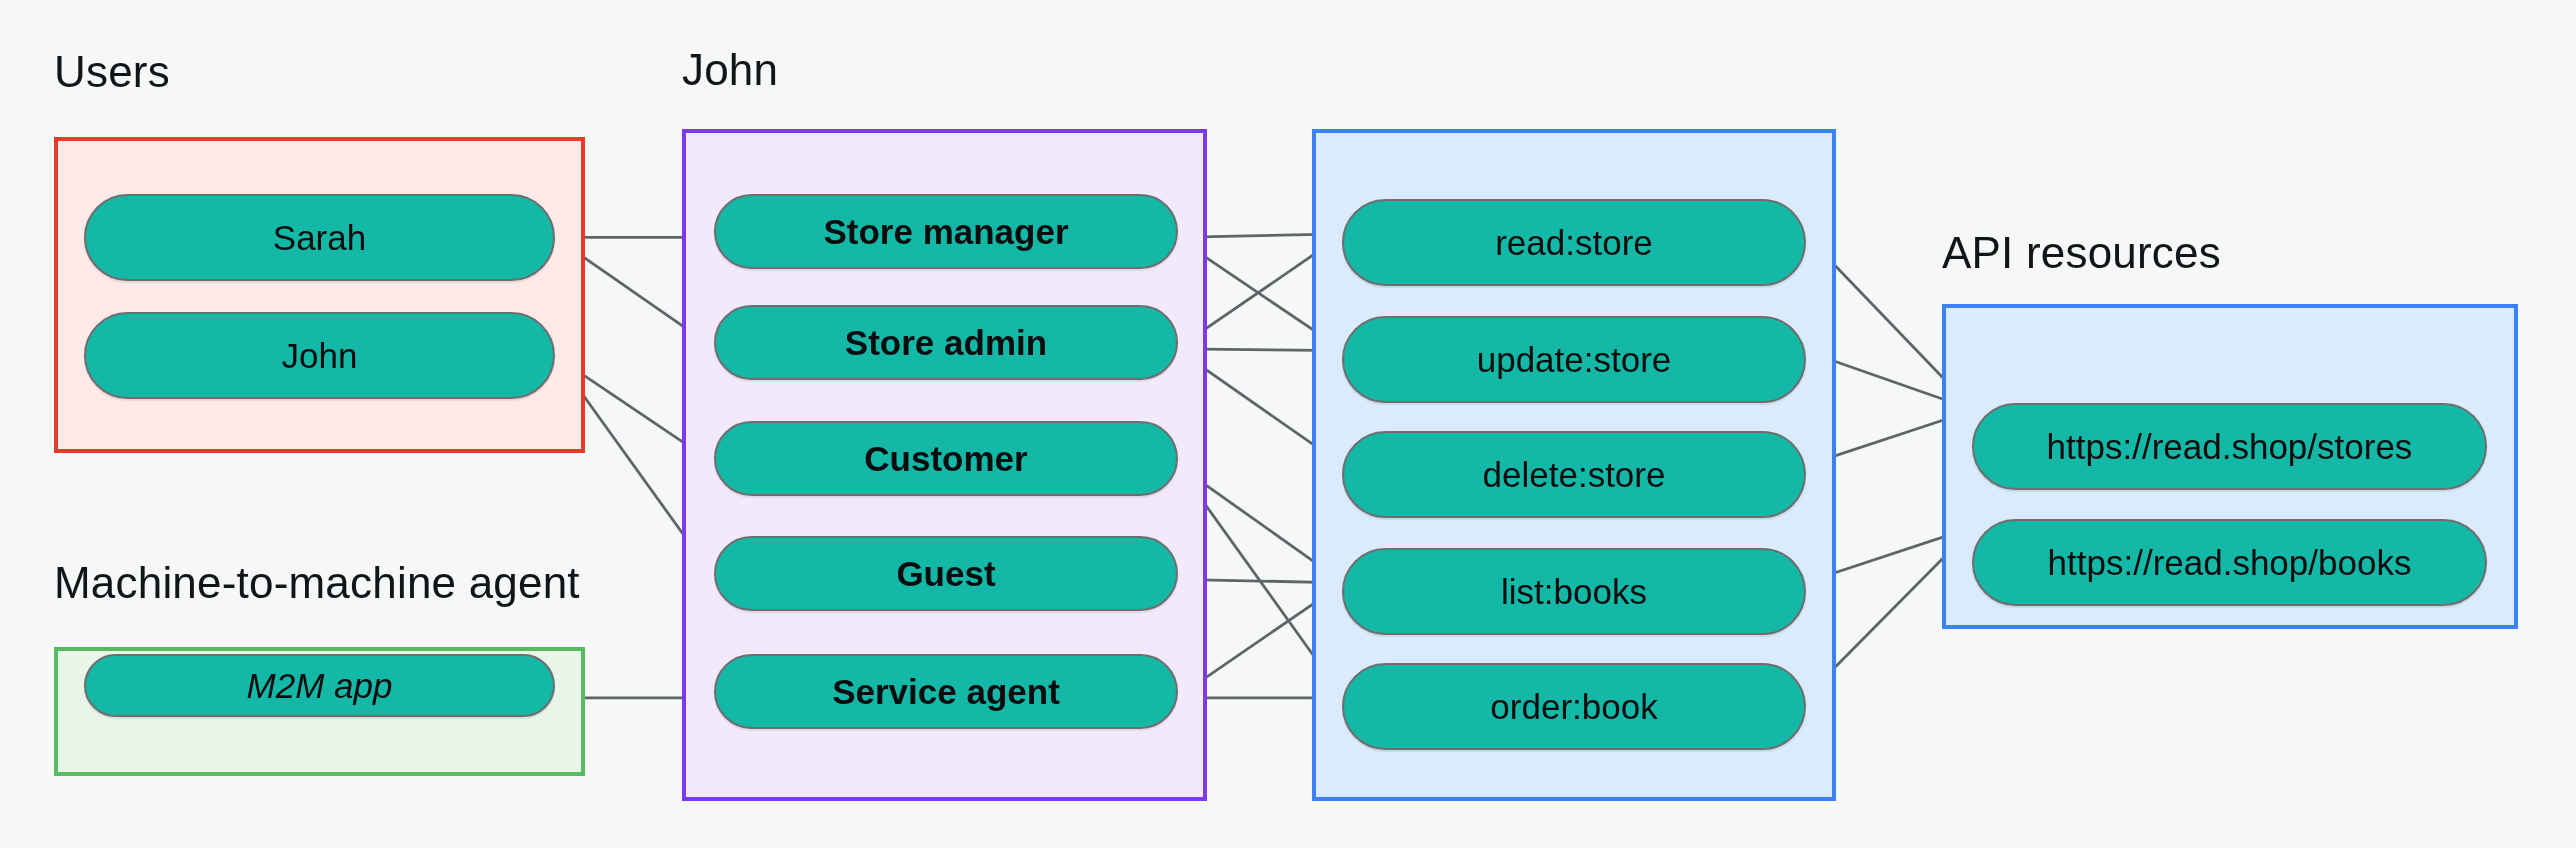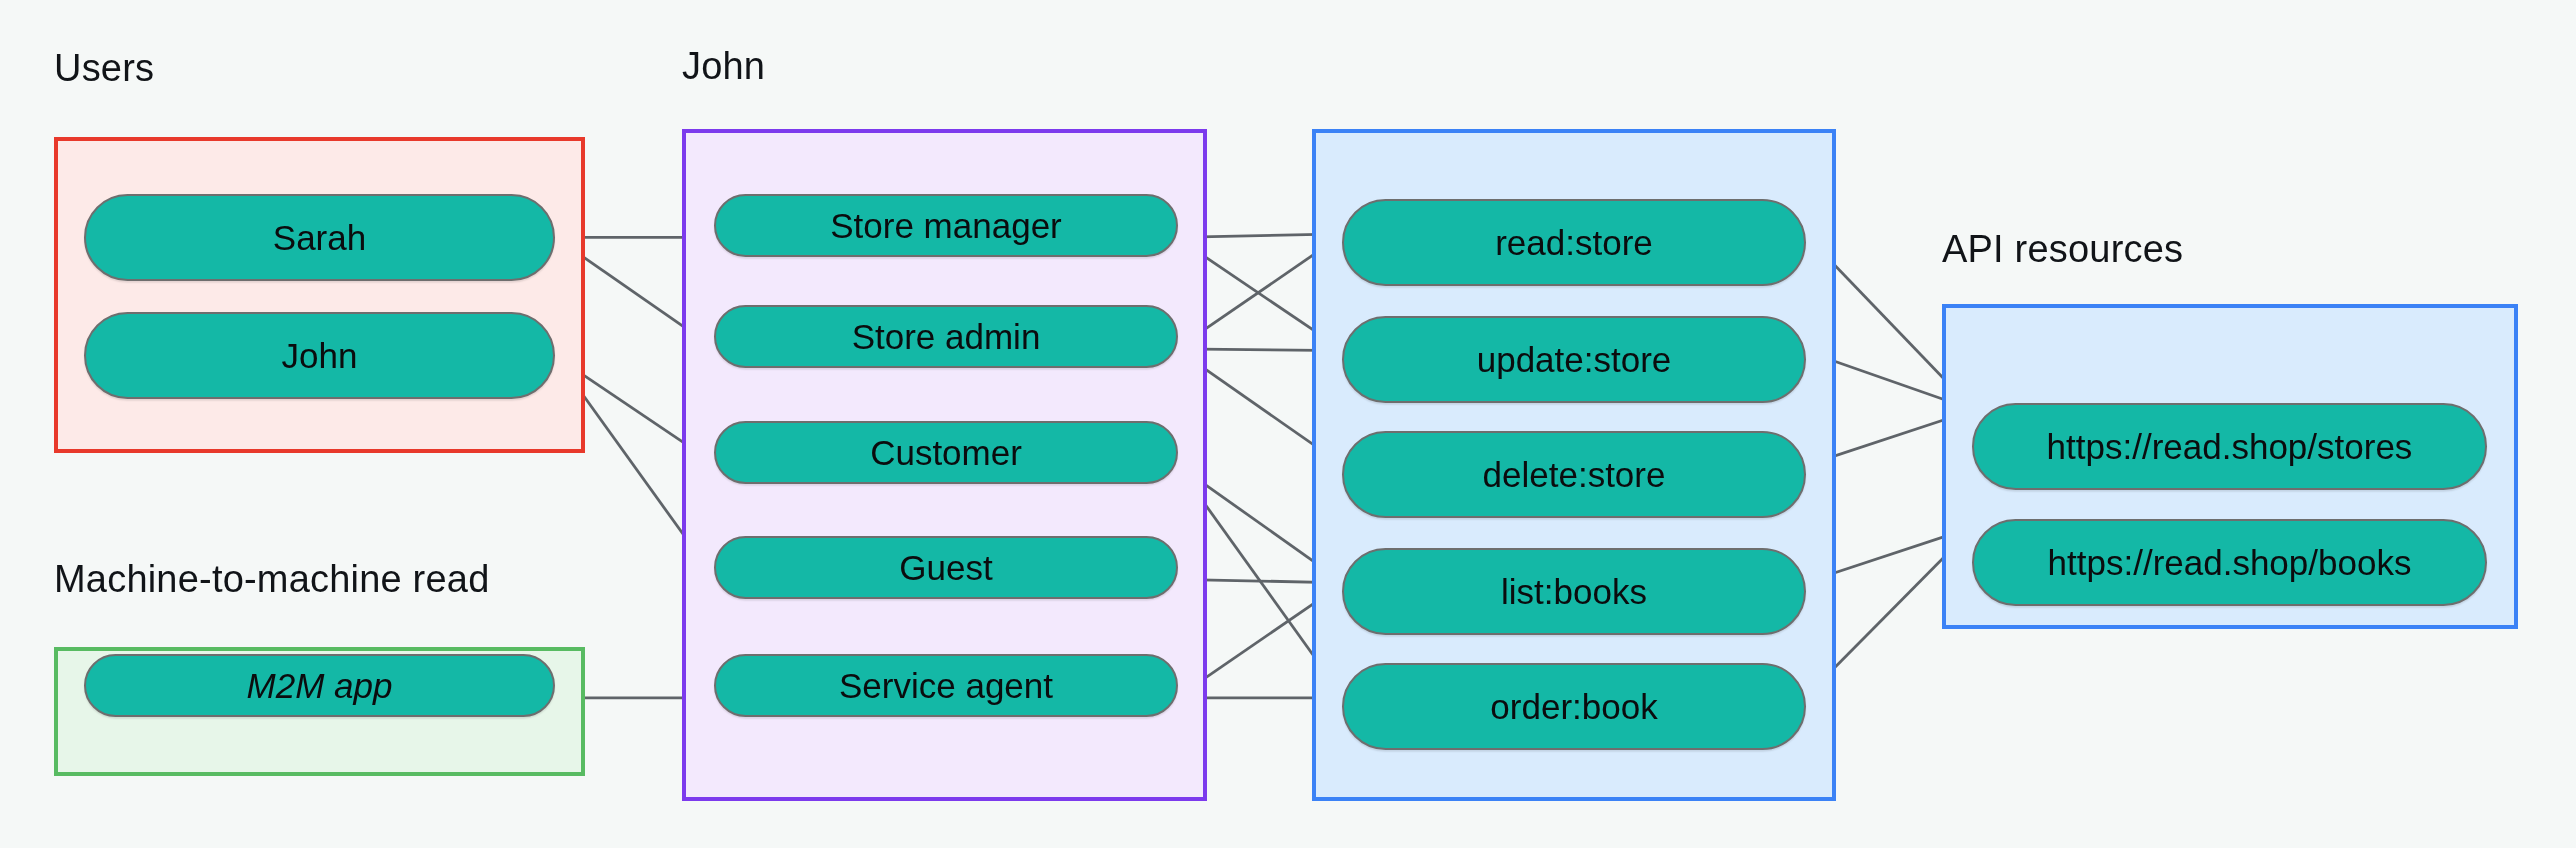--- a/index.html
+++ b/index.html
@@ -19,21 +19,21 @@
   }
   
   .group-box {
     position: absolute;
     box-sizing: border-box;
     border-width: 4.4px;
     border-style: solid;
   }
   .group-label {
     position: absolute;
-    font-size: 38px;
+    font-size: 44px;
     color: #111418;
     letter-spacing: 0.2px;
     white-space: nowrap;
   }
   
   #users-box   { left: 54px;  top: 137px; width: 531px;  height: 316px;
                  border-color: #e8392b; background: #fdeae8; }
   #users-label { left: 54px;  top: 47px; }
   
   #m2m-box     { left: 54px;  top: 647px; width: 531px;  height: 129px;
@@ -62,21 +62,21 @@
     display: flex;
     align-items: center;
     justify-content: center;
     font-size: 35px;
     color: #0b0c0e;
     white-space: nowrap;
     box-shadow: 0 1.7px 1.7px rgba(0,0,0,0.10);
   }
   .pill-users { left: 84px;  width: 471px; height: 87px; }
   .pill-m2m   { left: 84px;  width: 471px; height: 63px; font-style: italic; }
-  .pill-role  { left: 714px; width: 464px; height: 63px; }
+  .pill-role  { left: 714px; width: 464px; height: 75px; font-weight: bold; }
   .pill-perm  { left: 1342px; width: 464px; height: 87px; margin-top: 9px; }
   .pill-api   { left: 1972px; width: 515px; height: 87px; margin-top: 36px; }
 
   
   #edges {
     position: absolute;
     left: 0; top: 0;
     width: 2576px;
     height: 848px;
     pointer-events: none;
@@ -132,21 +132,21 @@
     <circle class="edge-dot" cx="1540" cy="800" r="11"></circle>
     <circle class="edge-dot" cx="2262" cy="470" r="11"></circle>
     <circle class="edge-dot" cx="2262" cy="604" r="11"></circle>
   </svg>
 
   <div class="group-label" id="users-label">Users</div>
   <div class="group-box" id="users-box"></div>
   <div class="pill pill-users" style="top:194px">Sarah</div>
   <div class="pill pill-users" style="top:312px">John</div>
 
-  <div class="group-label" id="m2m-label">Machine-to-machine read</div>
+  <div class="group-label" id="m2m-label">Machine-to-machine agent</div>
   <div class="group-box" id="m2m-box"></div>
   <div class="pill pill-m2m" style="top:654px">M2M app</div>
 
   <div class="group-label" id="roles-label">John</div>
   <div class="group-box" id="roles-box"></div>
   <div class="pill pill-role" style="top:194px">Store manager</div>
   <div class="pill pill-role" style="top:305px">Store admin</div>
   <div class="pill pill-role" style="top:421px">Customer</div>
   <div class="pill pill-role" style="top:536px">Guest</div>
   <div class="pill pill-role" style="top:654px">Service agent</div>

